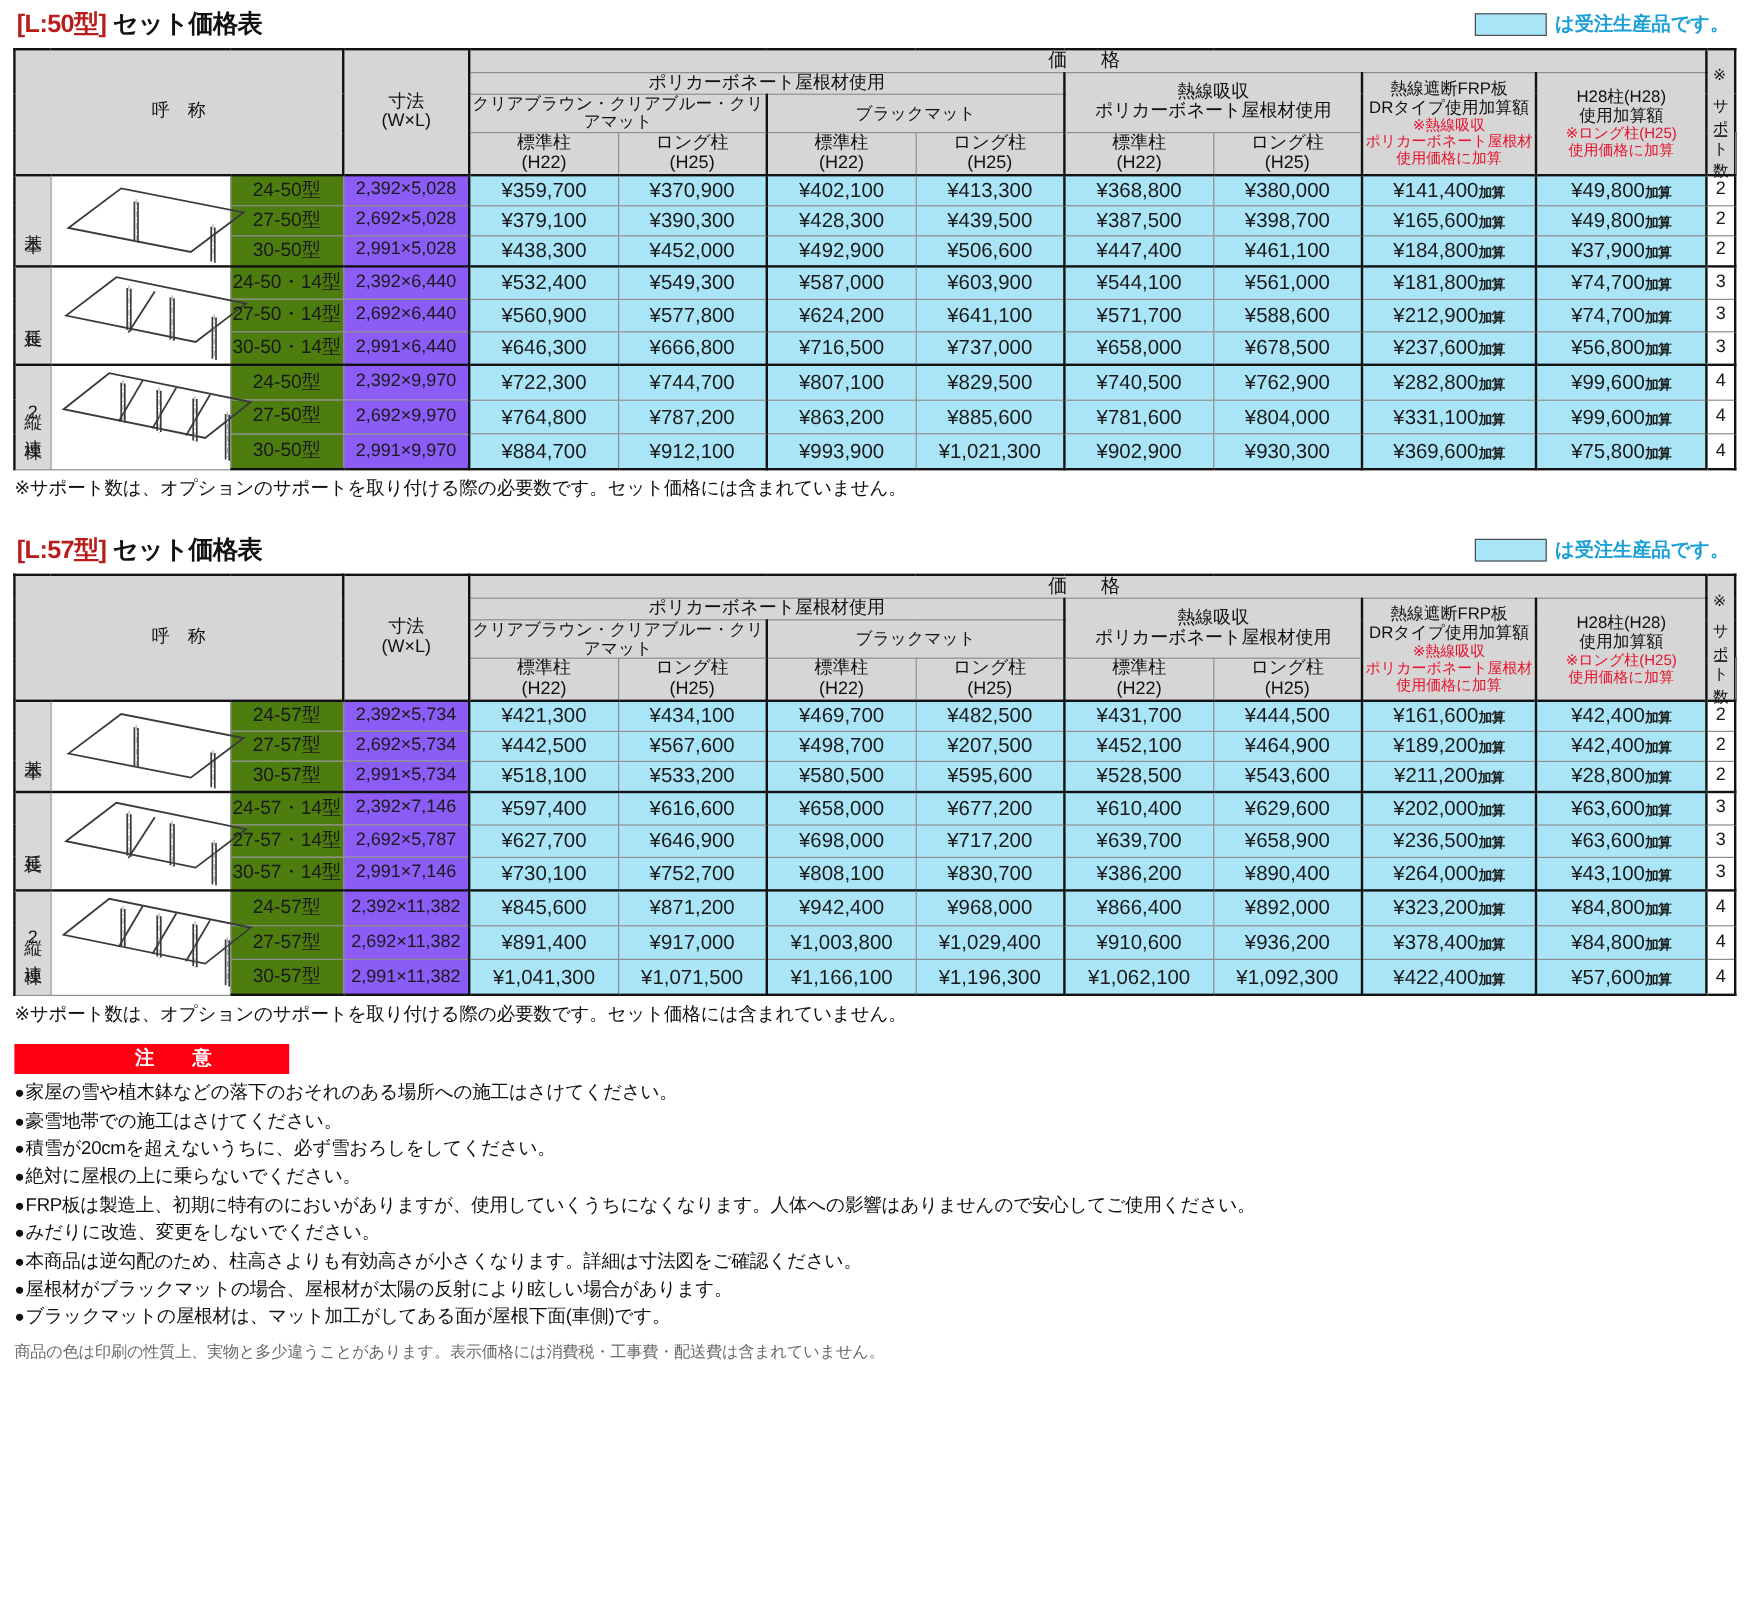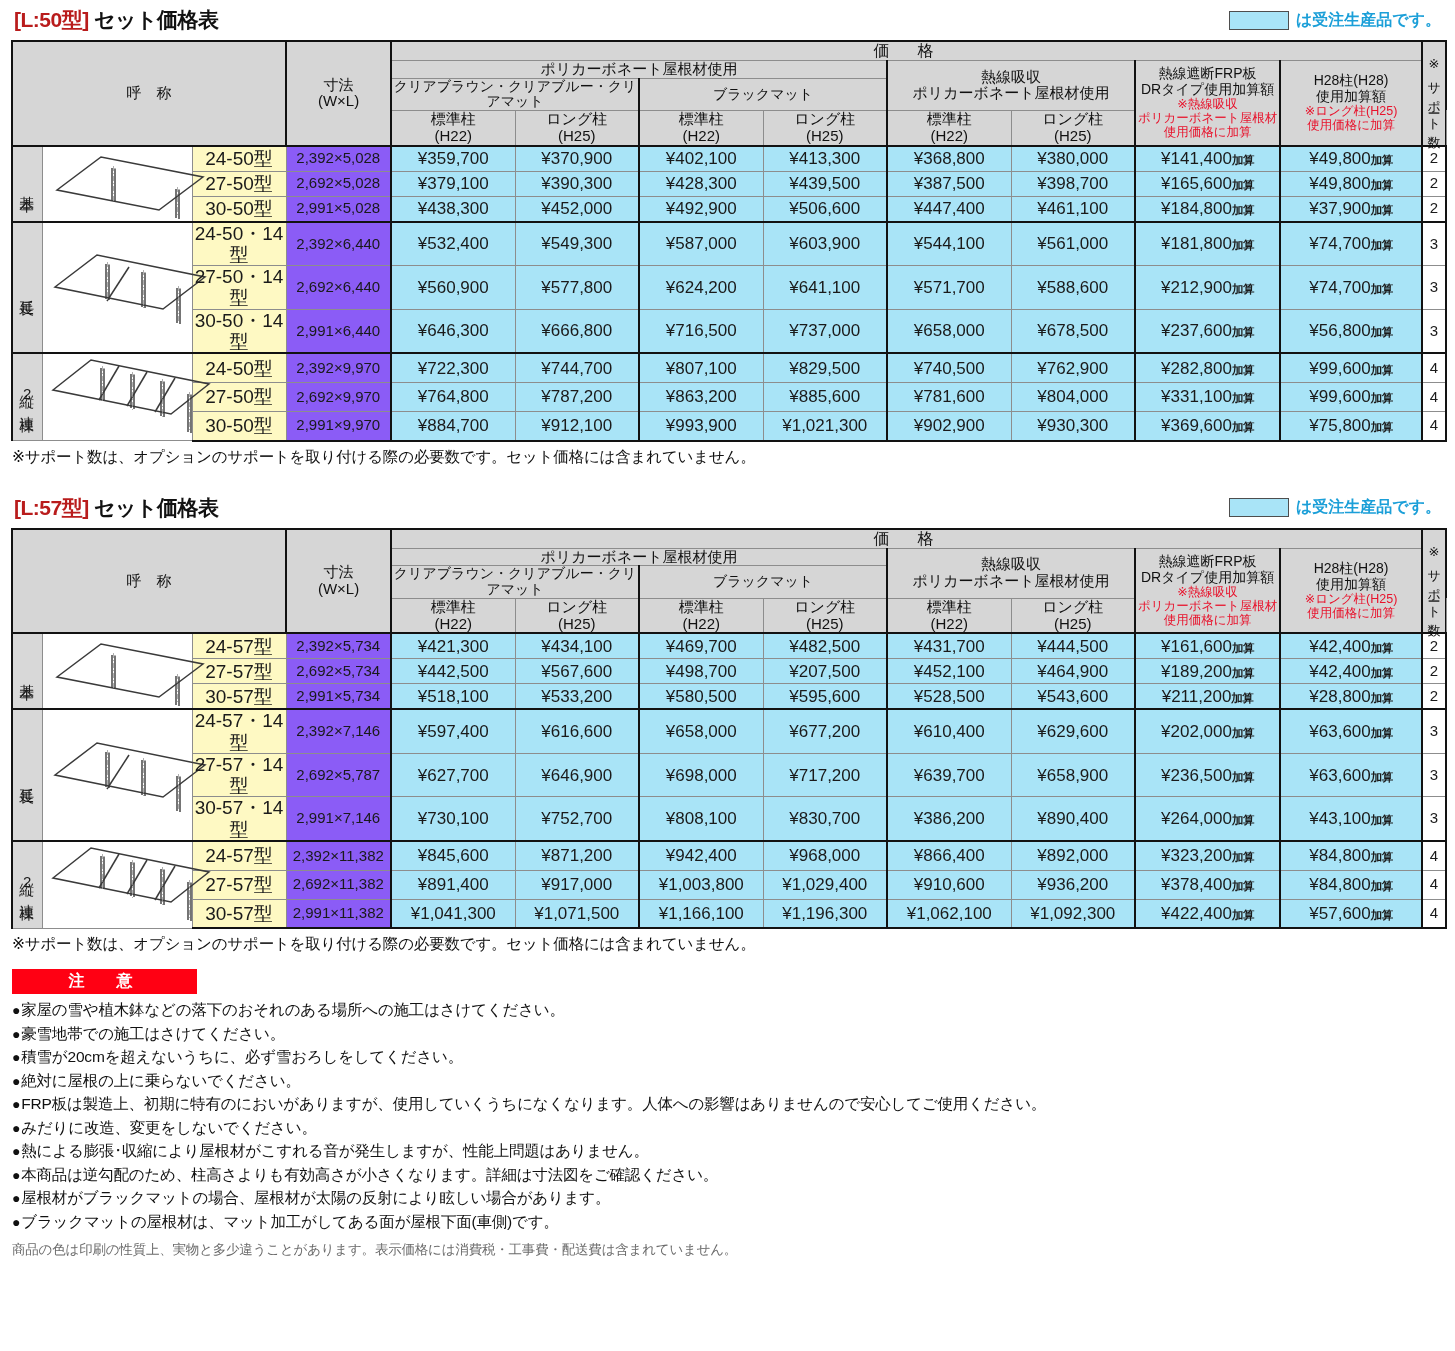--- a/index.html
+++ b/index.html
@@ -61,40 +61,41 @@
     text-orientation:upright;
     letter-spacing:2px;
     display:inline-block;
     line-height:1;
   }
   .vhd{font-size:13px;letter-spacing:1px;}
 
   
   .cat{background:#d8d8d8;font-size:15px;padding:2px 0;}
   .pic{background:#ffffff;padding:2px 0;}
-  .model{background:#fef9c3;font-size:19px;padding:4px 4px;}
+  .model{background:#4d7c0f;font-size:16px;padding:4px 4px;}
   .dim{background:#8b5cf6;font-size:15px;padding:4px 3px;}
   .price-c{
     background:#a9e4f7;font-size:17px;font-weight:bold;
     text-align:right;padding:4px 7px 4px 2px;white-space:nowrap;
   }
   .price-c .suf{font-size:11.5px;font-weight:bold;letter-spacing:-0.5px;}
   .sup{background:#ffffff;font-size:15px;}
 
   
   .note{
     font-size:15.5px;color:#111;margin:5px 0 0 12px;letter-spacing:-0.2px;
   }
   .gap{height:20px;}
 
   .caution-bar{
     width:185px;height:25px;background:#ff0013;color:#ffffff;
     font-size:16px;font-weight:bold;letter-spacing:8px;
     display:flex;align-items:center;justify-content:center;
     margin:14px 0 6px 12px;
+    padding-left:44px;
   }
   .clist{margin:0 0 0 12px;padding:0;list-style:none;}
   .clist li{font-size:15.5px;color:#111;margin:0 0 4px 0;letter-spacing:-0.2px;line-height:1.25;}
   .clist li::before{content:"\25CF";margin-right:1px;font-size:14px;}
   .footnote{
     font-size:13.5px;color:#6b6b6b;margin:10px 0 6px 12px;letter-spacing:-0.2px;
   }
 
   
   svg.diag{display:block;margin:0 auto;}
@@ -656,19 +657,18 @@
     </div>
 
   <div class="caution-bar">注　意</div>
   <ul class="clist" id="caution-list">
       <li>家屋の雪や植木鉢などの落下のおそれのある場所への施工はさけてください。</li>
       <li>豪雪地帯での施工はさけてください。</li>
       <li>積雪が20cmを超えないうちに、必ず雪おろしをしてください。</li>
       <li>絶対に屋根の上に乗らないでください。</li>
       <li>FRP板は製造上、初期に特有のにおいがありますが、使用していくうちになくなります。人体への影響はありませんので安心してご使用ください。</li>
       <li>みだりに改造、変更をしないでください。</li>
-      <li>熱による膨張･収縮により屋根材がこすれる音が発生しますが、性能上問題はありません。</li>
       <li>本商品は逆勾配のため、柱高さよりも有効高さが小さくなります。詳細は寸法図をご確認ください。</li>
       <li>屋根材がブラックマットの場合、屋根材が太陽の反射により眩しい場合があります。</li>
       <li>ブラックマットの屋根材は、マット加工がしてある面が屋根下面(車側)です。</li>
     </ul>
   <div class="footnote">商品の色は印刷の性質上、実物と多少違うことがあります。表示価格には消費税・工事費・配送費は含まれていません。</div>
 </div>
 
 </body></html>

